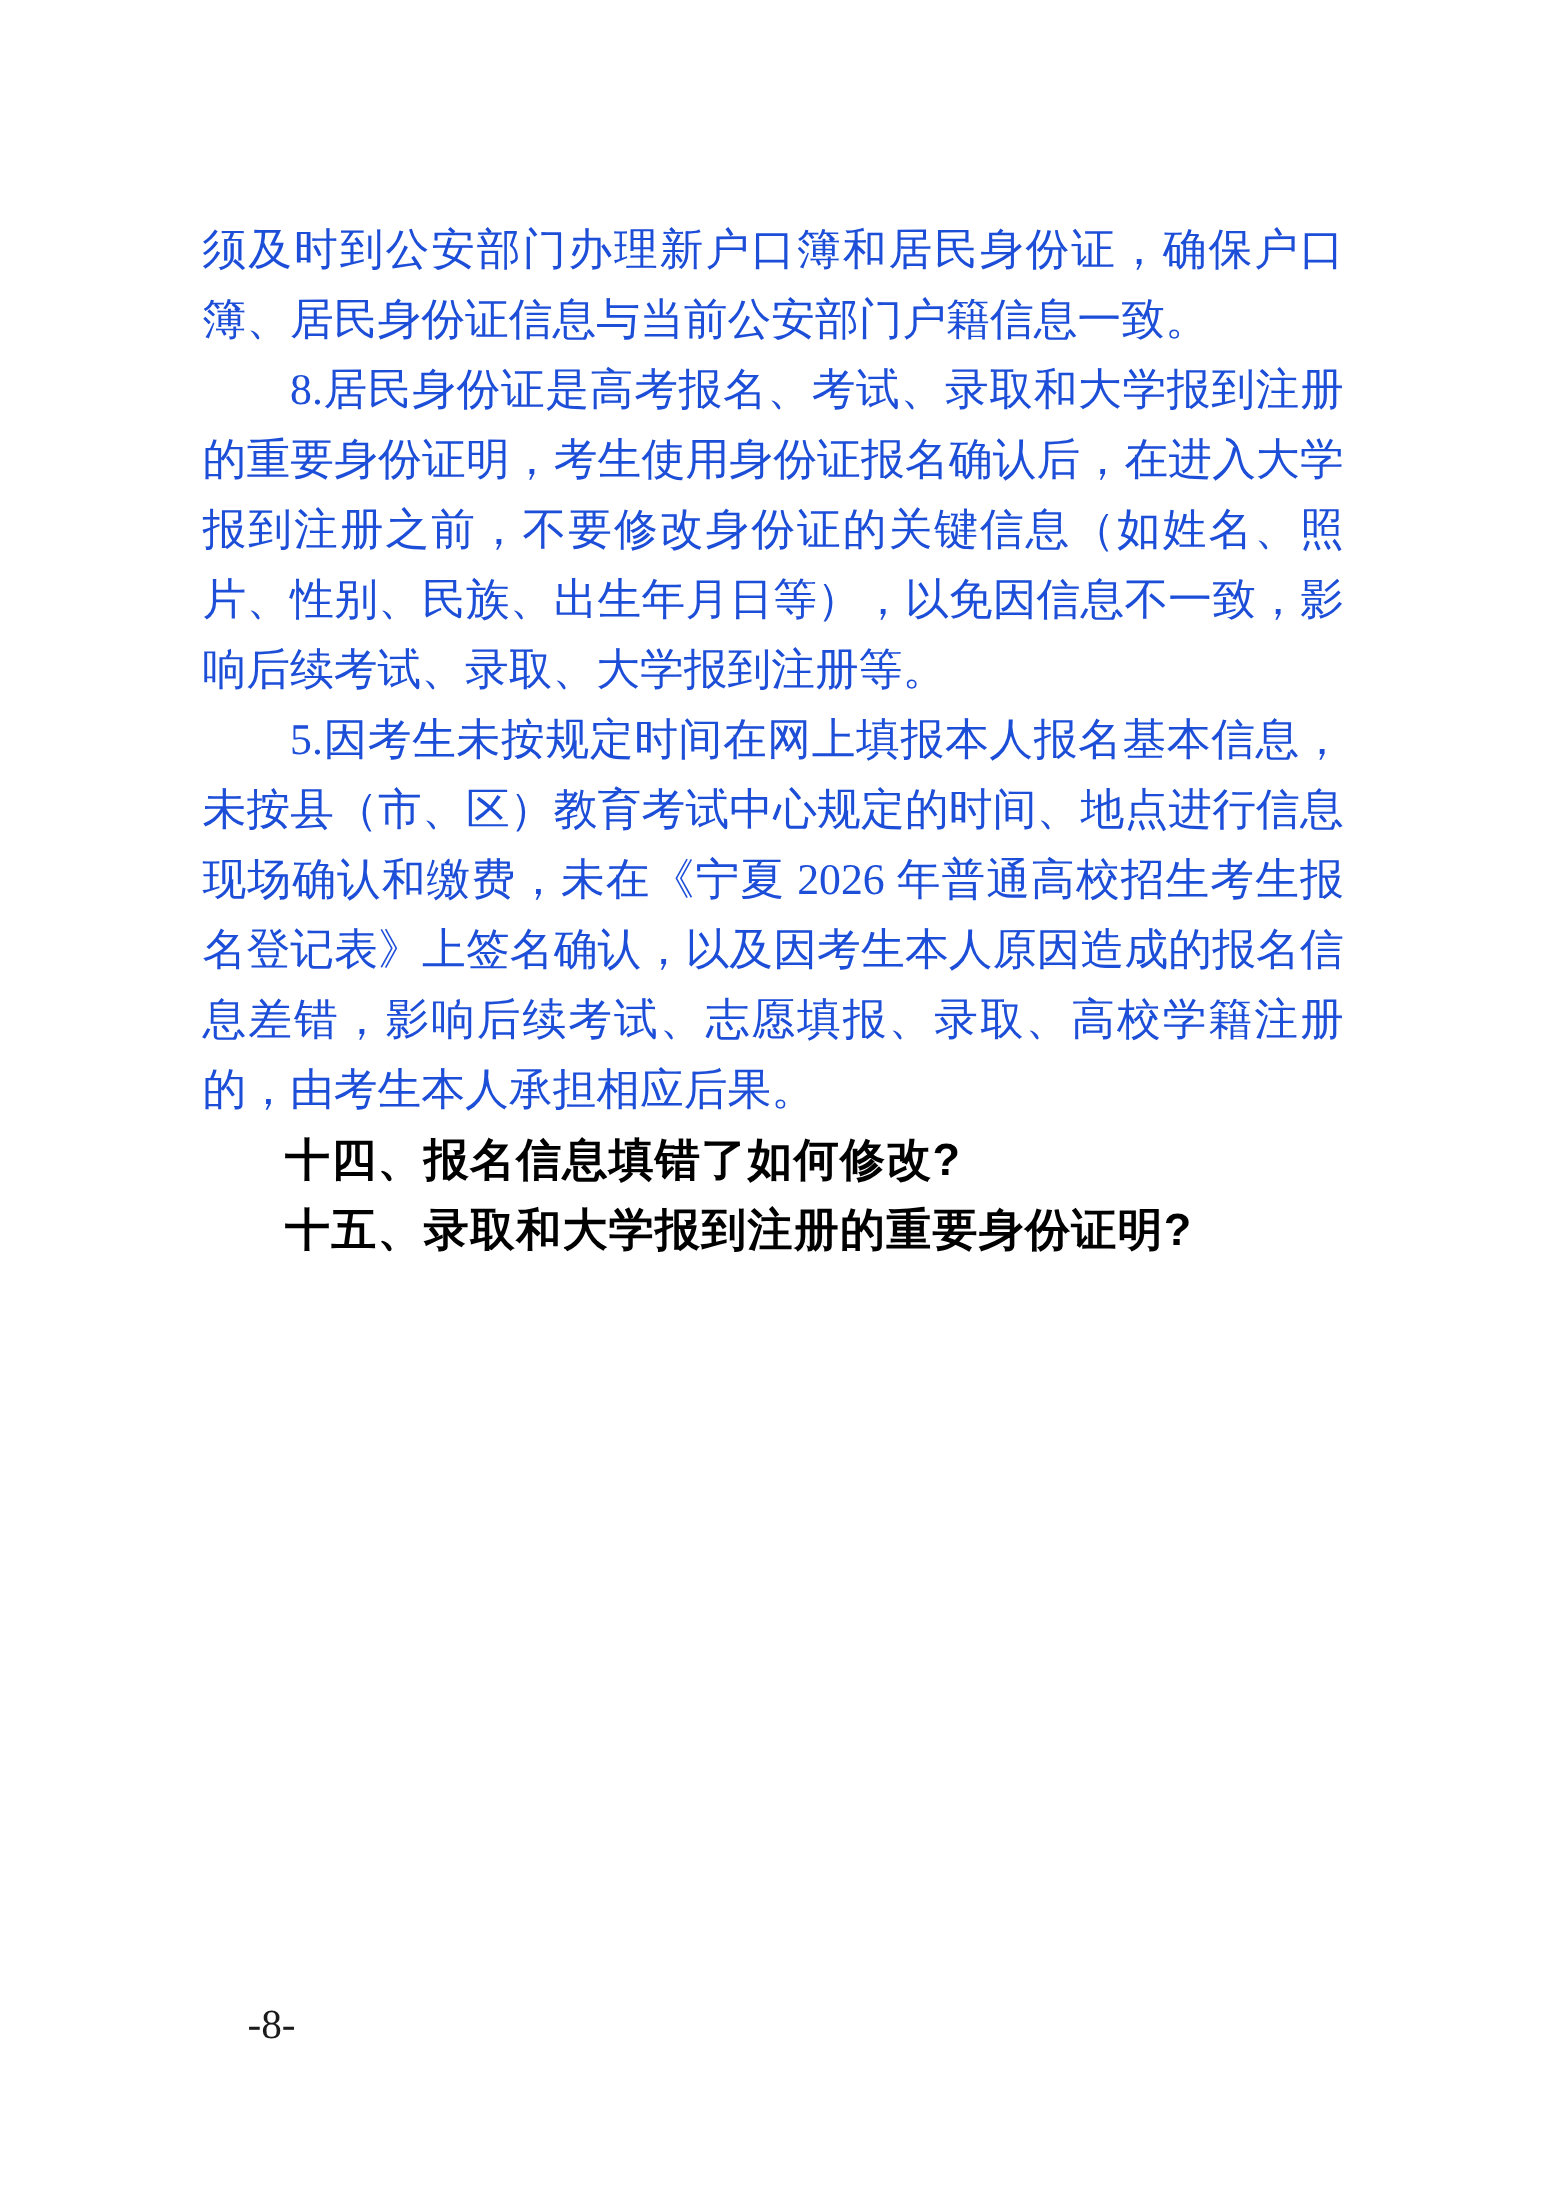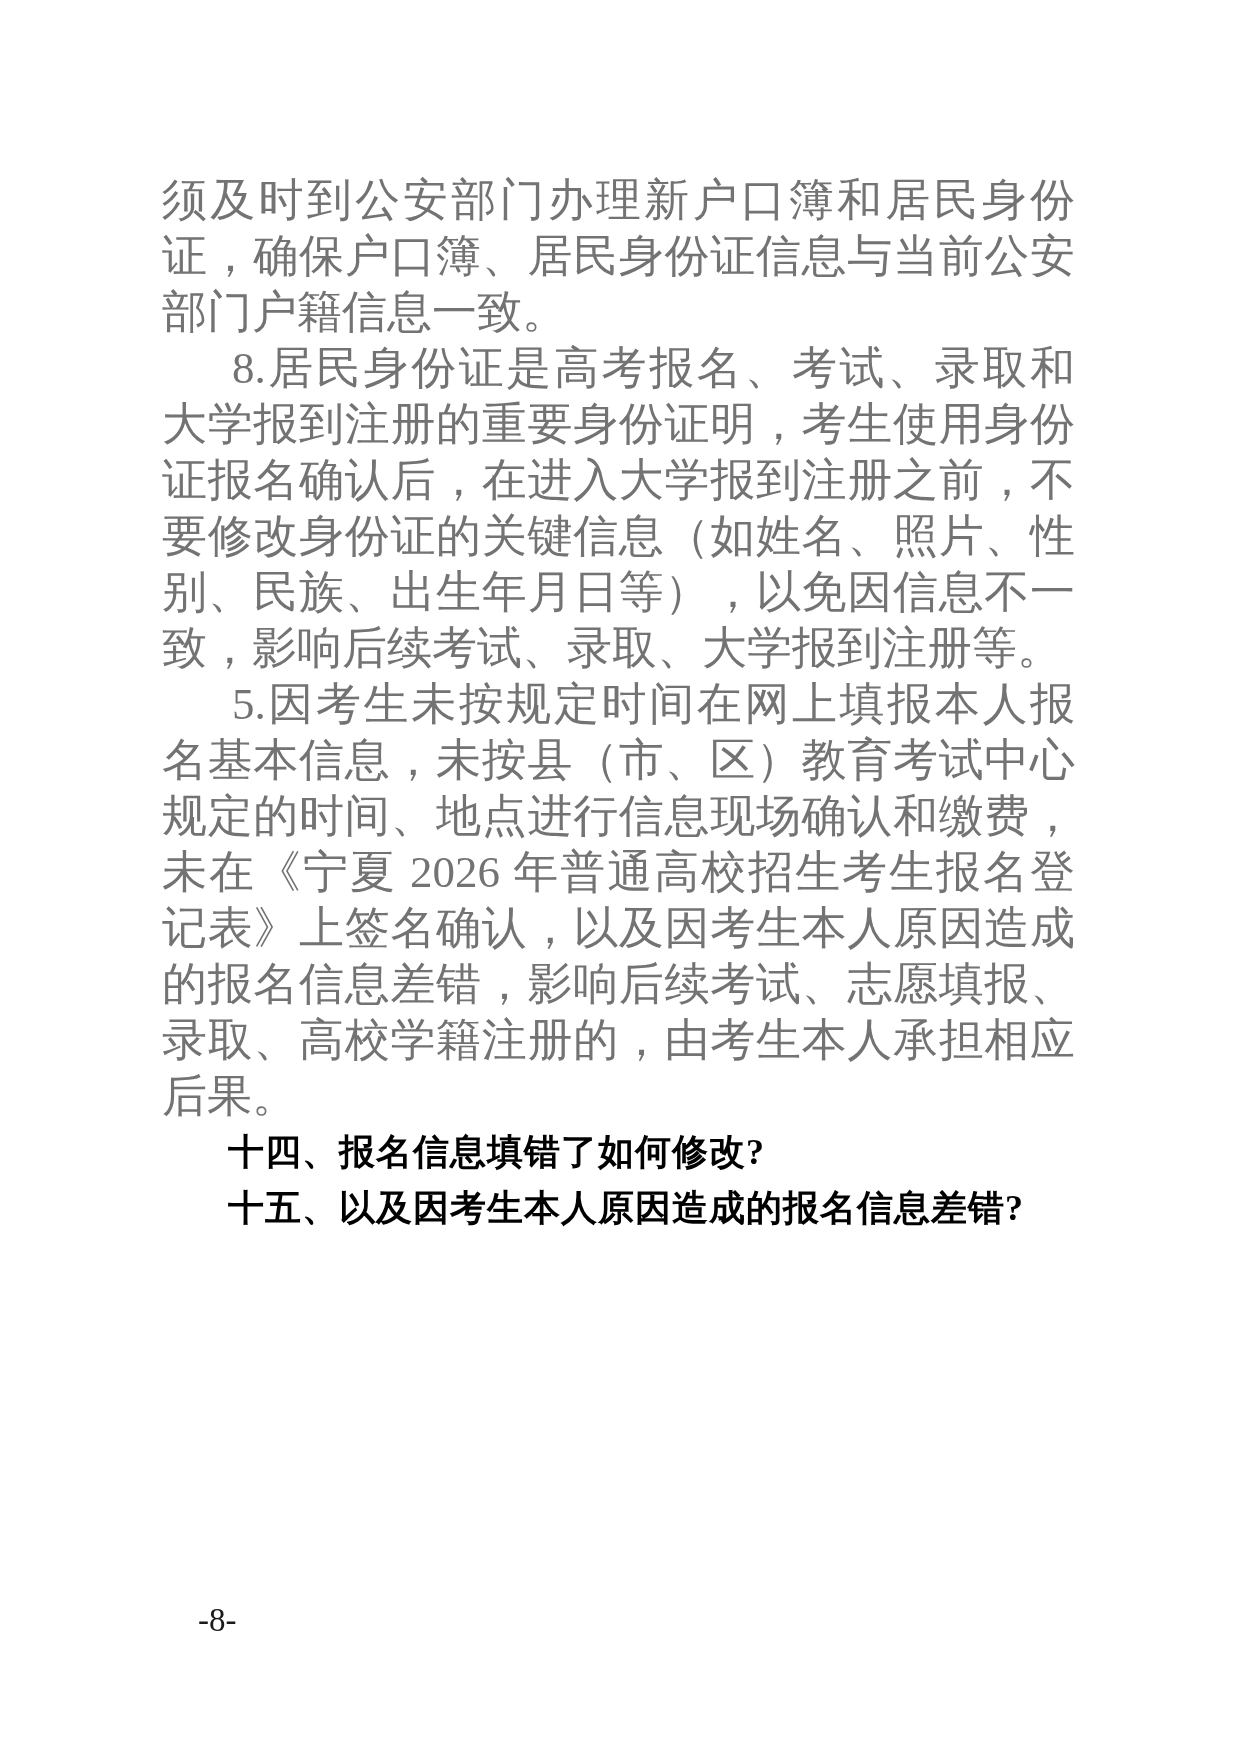--- a/index.html
+++ b/index.html
@@ -15,33 +15,33 @@
     overflow: hidden;
   }
   .text-area {
     position: absolute;
     left: 162px;
     top: 172px;
     width: 913px;
   }
   .para {
     font-family: "Liberation Serif", "DejaVu Serif", serif;
-    font-size: 45px;
+    font-size: 35px;
     line-height: 56px;
-    color: #737373;
+    color: #1d4ed8;
     text-align: justify;
     text-justify: inter-character;
     word-break: break-all;
     margin: 0;
   }
   .para.indent {
     text-indent: 70px;
   }
   .heading {
-    font-family: Liberation Serif, serif;
+    font-family: Liberation Sans, sans-serif;
     font-weight: 700;
     font-size: 36px;
     line-height: 56px;
     color: #000000;
     text-indent: 66px;
     margin: 0;
     letter-spacing: 1px;
   }
   .page-number {
     position: absolute;
@@ -54,16 +54,16 @@
 </style>
 </head>
 <body>
 
 <div class="page">
   <main class="text-area">
     <p class="para">须及时到公安部门办理新户口簿和居民身份证，确保户口簿、居民身份证信息与当前公安部门户籍信息一致。</p>
     <p class="para indent">8.居民身份证是高考报名、考试、录取和大学报到注册的重要身份证明，考生使用身份证报名确认后，在进入大学报到注册之前，不要修改身份证的关键信息（如姓名、照片、性别、民族、出生年月日等），以免因信息不一致，影响后续考试、录取、大学报到注册等。</p>
     <p class="para indent">5.因考生未按规定时间在网上填报本人报名基本信息，未按县（市、区）教育考试中心规定的时间、地点进行信息现场确认和缴费，未在《宁夏 2026 年普通高校招生考生报名登记表》上签名确认，以及因考生本人原因造成的报名信息差错，影响后续考试、志愿填报、录取、高校学籍注册的，由考生本人承担相应后果。</p>
     <h2 class="heading">十四、报名信息填错了如何修改?</h2>
-    <h2 class="heading">十五、以及因考生本人原因造成的报名信息差错?</h2>
+    <h2 class="heading">十五、录取和大学报到注册的重要身份证明?</h2>
   </main>
   <footer class="page-number">-8-</footer>
 </div>
 
 </body></html>

